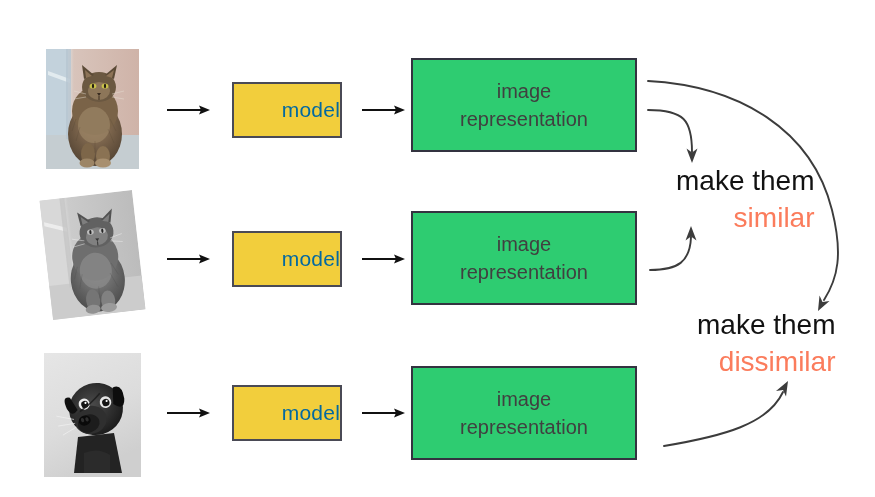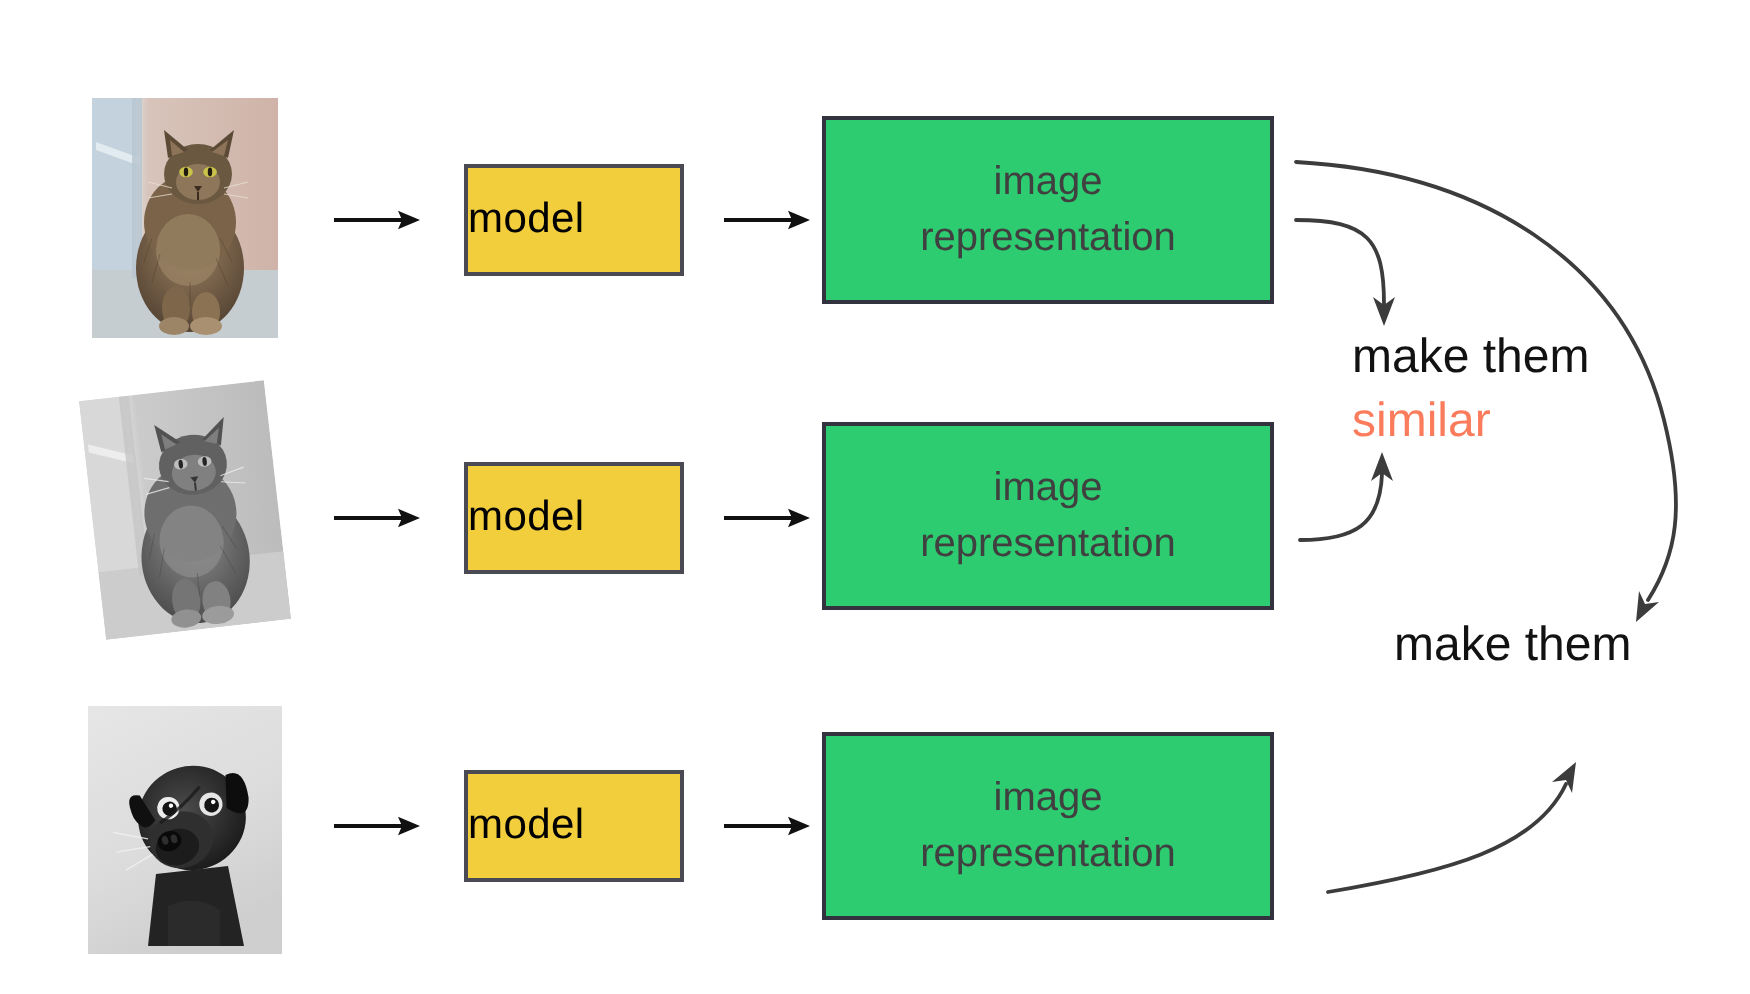--- a/index.html
+++ b/index.html
@@ -35,23 +35,23 @@
   
   .model-box {
     position: absolute;
     width: 110px;
     height: 56px;
     background: #F2CE3C;
     border: 2.5px solid #4a4a55;
     box-sizing: border-box;
     display: flex;
     align-items: center;
-    justify-content: flex-start;
+    justify-content: flex-end;
     font-size: 21px;
-    color: #000000;
+    color: #0369a1;
     letter-spacing: 0.2px;
   }
   .model-1 { left: 232px; top: 82px; }
   .model-2 { left: 232px; top: 231px; }
   .model-3 { left: 232px; top: 385px; }
 
   .rep-box {
     position: absolute;
     width: 226px;
     height: 94px;
@@ -89,22 +89,22 @@
   #curves {
     position: absolute;
     left: 0; top: 0;
     width: 875px; height: 497px;
     pointer-events: none;
   }
 
   
   .goal-label {
     position: absolute;
-    text-align: left;
-    font-size: 24px;
+    text-align: right;
+    font-size: 28px;
     line-height: 1.32;
     color: #121212;
     white-space: nowrap;
   }
   .goal-label .accent {
     display: block;
     color: #FB7C5C;
     font-weight: normal;
   }
   .goal-similar    { left: 676px; top: 163px; }
@@ -358,15 +358,16 @@
     </g>
   </svg>
 
   <div class="goal-label goal-similar">
     <span>make them</span>
     <span class="accent">similar</span>
   </div>
 
   <div class="goal-label goal-dissimilar">
     <span>make them</span>
+    <span class="accent">dissimilar</span>
   </div>
 
 </div>
 
 </body></html>

